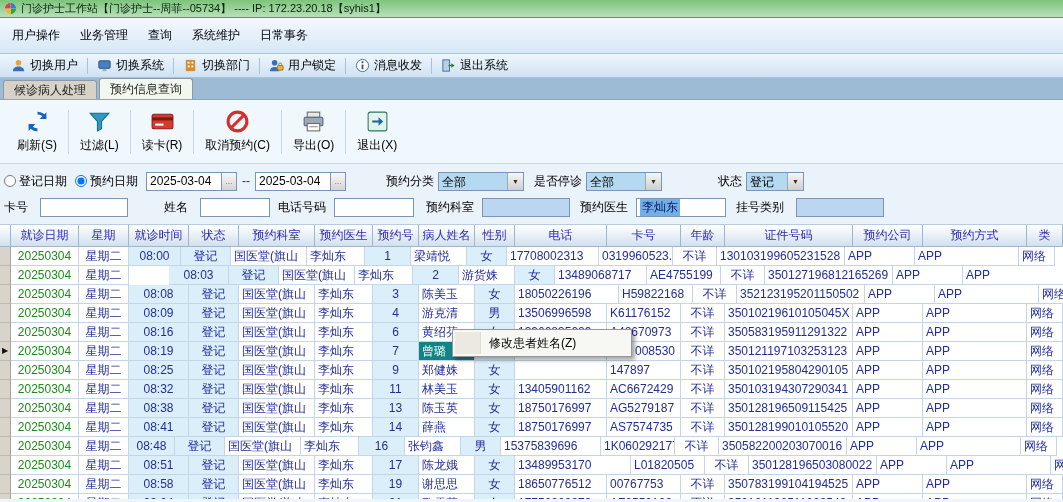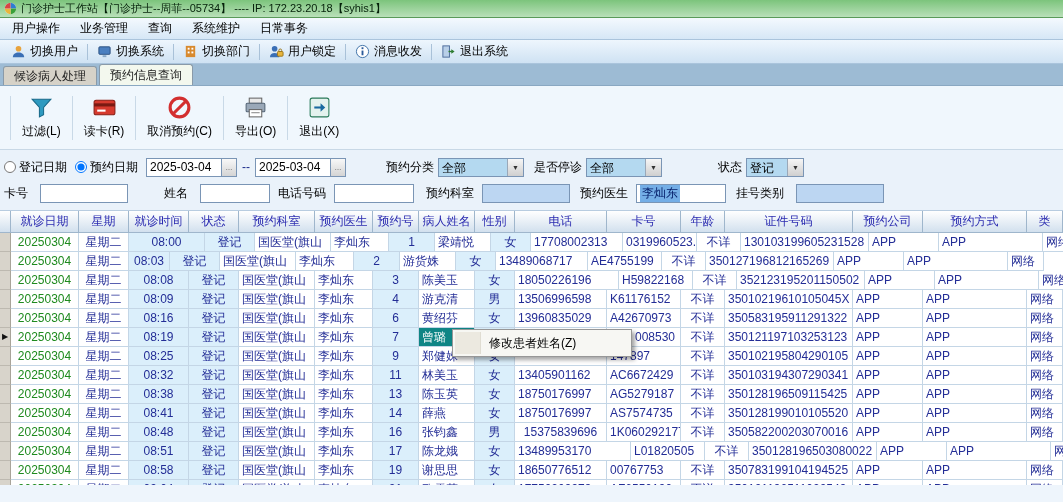--- a/index.html
+++ b/index.html
@@ -4,21 +4,21 @@
 <style>
   *{box-sizing:border-box;margin:0;padding:0;}
   html,body{width:1063px;height:502px;overflow:hidden;position:relative;
     font-family:"Liberation Sans","DejaVu Sans",sans-serif;font-size:12px;background:#eef5fc;}
   
   .titlebar{height:18px;display:flex;align-items:center;gap:4px;padding:0 4px;
     background:linear-gradient(#7cc47c,#b9e0b9);border-bottom:1px solid #5a9a5a;}
   .titlebar .logo svg{width:13px;height:13px;display:block;}
   .titlebar .title{font-size:11px;color:#05210a;white-space:nowrap;}
   
-  .menubar{height:22px;display:flex;align-items:center;padding-left:2px;
+  .menubar{height:36px;display:flex;align-items:center;padding-left:2px;
     background:linear-gradient(#f4f9fe,#d6e7f6);border-bottom:1px solid #aac4dc;text-align:center;}
   .menu-item{padding:3px 10px;color:#000;cursor:default;}
   
   .toolbar{height:24px;display:flex;align-items:center;padding-left:4px;
     background:linear-gradient(#eef6fd,#cfe2f3);border-bottom:1px solid #aac4dc;}
   .tool-btn{display:flex;align-items:center;gap:4px;padding:2px 7px;cursor:default;}
   .ticon svg{width:15px;height:15px;display:block;}
   .tool-sep{width:1px;height:16px;background:#a9c1d8;margin:0 2px;}
   
   .tabbar{height:22px;background:#9dbbd4;display:flex;align-items:flex-end;padding-left:3px;gap:2px;
@@ -170,20 +170,31 @@
       <span class="tlbl">退出系统</span>
     </span>
   </div>
 
 <div class="tabbar">
     <div class="tab">候诊病人处理</div>
     <div class="tab active">预约信息查询</div>
   </div>
 
 <div class="actionbar">
+    <div class="action-btn">
+      <div class="aicon">
+        <svg viewBox="0 0 24 24">
+          <path d="M12 4a8 8 0 017.4 5" fill="none" stroke="#1565c0" stroke-width="2.6"></path>
+          <path d="M20.5 3v6.5H14z" fill="#1565c0"></path>
+          <path d="M12 20a8 8 0 01-7.4-5" fill="none" stroke="#1565c0" stroke-width="2.6"></path>
+          <path d="M3.5 21v-6.5H10z" fill="#1565c0"></path>
+        </svg>
+      </div>
+      <div class="albl">刷新(S)</div>
+    </div>
     <div class="action-sep"></div>
     <div class="action-btn">
       <div class="aicon">
         <svg viewBox="0 0 24 24">
           <path d="M3 4h18l-7 8v7l-4 2v-9z" fill="#2e9ac0" stroke="#1a6a8a"></path>
         </svg>
       </div>
       <div class="albl">过滤(L)</div>
     </div>
     <div class="action-sep"></div>
@@ -299,40 +310,40 @@
       <div class="hcell" style="width: 128px;">证件号码</div>
       <div class="hcell" style="width: 70px;">预约公司</div>
       <div class="hcell" style="width: 104px;">预约方式</div>
       <div class="hcell" style="width: 36px;">类</div>
     </div>
   <div class="grid-body">
       <div class="grid-row">
         <div class="gutter" style="width: 11px;"></div>
         <div class="cell center green" style="width: 68px;">20250304</div>
         <div class="cell center" style="width: 50px;">星期二</div>
-        <div class="cell center tint" style="width: 76px;">08:00</div>
+        <div class="cell center tint" style="width: 52px;">08:00</div>
         <div class="cell center tint" style="width: 50px;">登记</div>
         <div class="cell" style="width: 76px;">国医堂(旗山</div>
         <div class="cell" style="width: 58px;">李灿东</div>
         <div class="cell center tint" style="width: 46px;">1</div>
         <div class="cell" style="width: 56px;">梁靖悦</div>
         <div class="cell center tint" style="width: 40px;">女</div>
         <div class="cell" style="width: 92px;">17708002313</div>
         <div class="cell" style="width: 74px;">0319960523.</div>
         <div class="cell center" style="width: 44px;">不详</div>
         <div class="cell" style="width: 128px;">130103199605231528</div>
         <div class="cell" style="width: 70px;">APP</div>
         <div class="cell" style="width: 104px;">APP</div>
         <div class="cell" style="width: 36px;">网络</div>
       </div>
       <div class="grid-row">
         <div class="gutter" style="width: 11px;"></div>
         <div class="cell center green" style="width: 68px;">20250304</div>
         <div class="cell center" style="width: 50px;">星期二</div>
-        <div class="cell center tint" style="width: 41px;">08:03</div>
+        <div class="cell center tint" style="width: 60px; margin-left: 40px;">08:03</div>
         <div class="cell center tint" style="width: 50px;">登记</div>
         <div class="cell" style="width: 76px;">国医堂(旗山</div>
         <div class="cell" style="width: 58px;">李灿东</div>
         <div class="cell center tint" style="width: 46px;">2</div>
         <div class="cell" style="width: 56px;">游货姝</div>
         <div class="cell center tint" style="width: 40px;">女</div>
         <div class="cell" style="width: 92px;">13489068717</div>
         <div class="cell" style="width: 74px;">AE4755199</div>
         <div class="cell center" style="width: 44px;">不详</div>
         <div class="cell" style="width: 128px;">350127196812165269</div>
@@ -489,28 +500,28 @@
         <div class="cell center" style="width: 44px;">不详</div>
         <div class="cell" style="width: 128px;">350128199010105520</div>
         <div class="cell" style="width: 70px;">APP</div>
         <div class="cell" style="width: 104px;">APP</div>
         <div class="cell" style="width: 36px;">网络</div>
       </div>
       <div class="grid-row">
         <div class="gutter" style="width: 11px;"></div>
         <div class="cell center green" style="width: 68px;">20250304</div>
         <div class="cell center" style="width: 50px;">星期二</div>
-        <div class="cell center tint" style="width: 60px;">08:48</div>
+        <div class="cell center tint" style="width: 46px;">08:48</div>
         <div class="cell center tint" style="width: 50px;">登记</div>
         <div class="cell" style="width: 76px;">国医堂(旗山</div>
         <div class="cell" style="width: 58px;">李灿东</div>
         <div class="cell center tint" style="width: 46px;">16</div>
         <div class="cell" style="width: 56px;">张钧鑫</div>
         <div class="cell center tint" style="width: 40px;">男</div>
-        <div class="cell" style="width: 92px; text-align: center;">15375839696</div>
+        <div class="cell" style="width: 100px;">15375839696</div>
         <div class="cell" style="width: 74px;">1K060292177</div>
         <div class="cell center" style="width: 44px;">不详</div>
         <div class="cell" style="width: 128px;">350582200203070016</div>
         <div class="cell" style="width: 70px;">APP</div>
         <div class="cell" style="width: 104px;">APP</div>
         <div class="cell" style="width: 36px;">网络</div>
       </div>
       <div class="grid-row">
         <div class="gutter" style="width: 11px;"></div>
         <div class="cell center green" style="width: 68px;">20250304</div>

